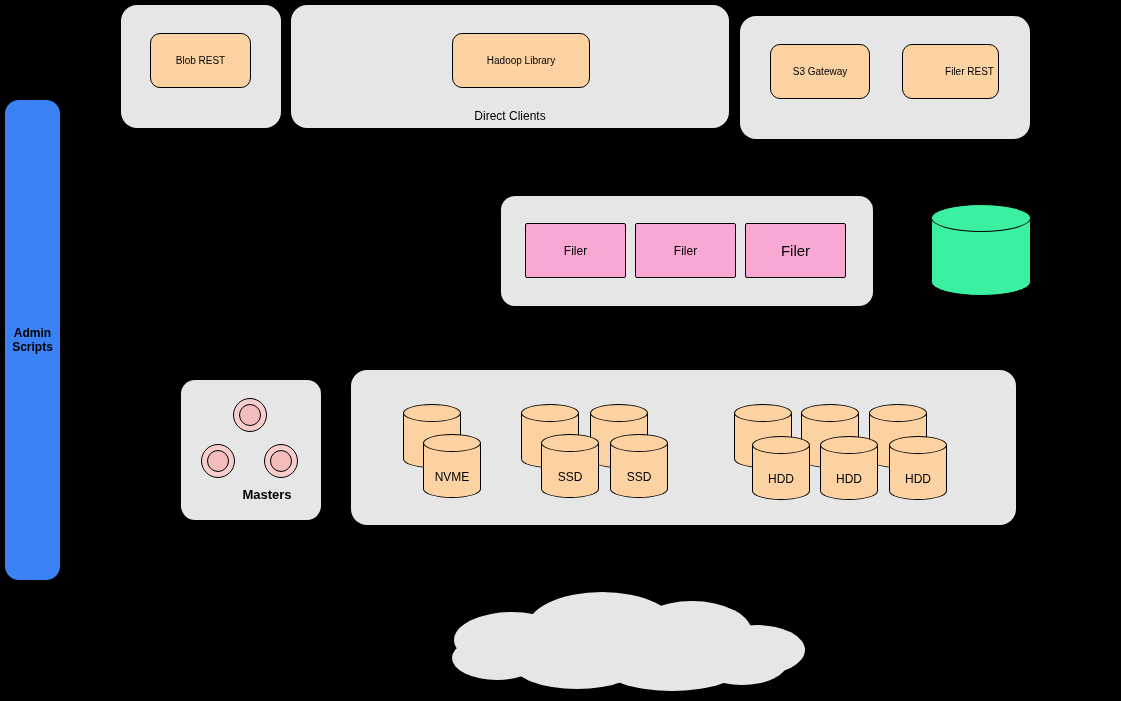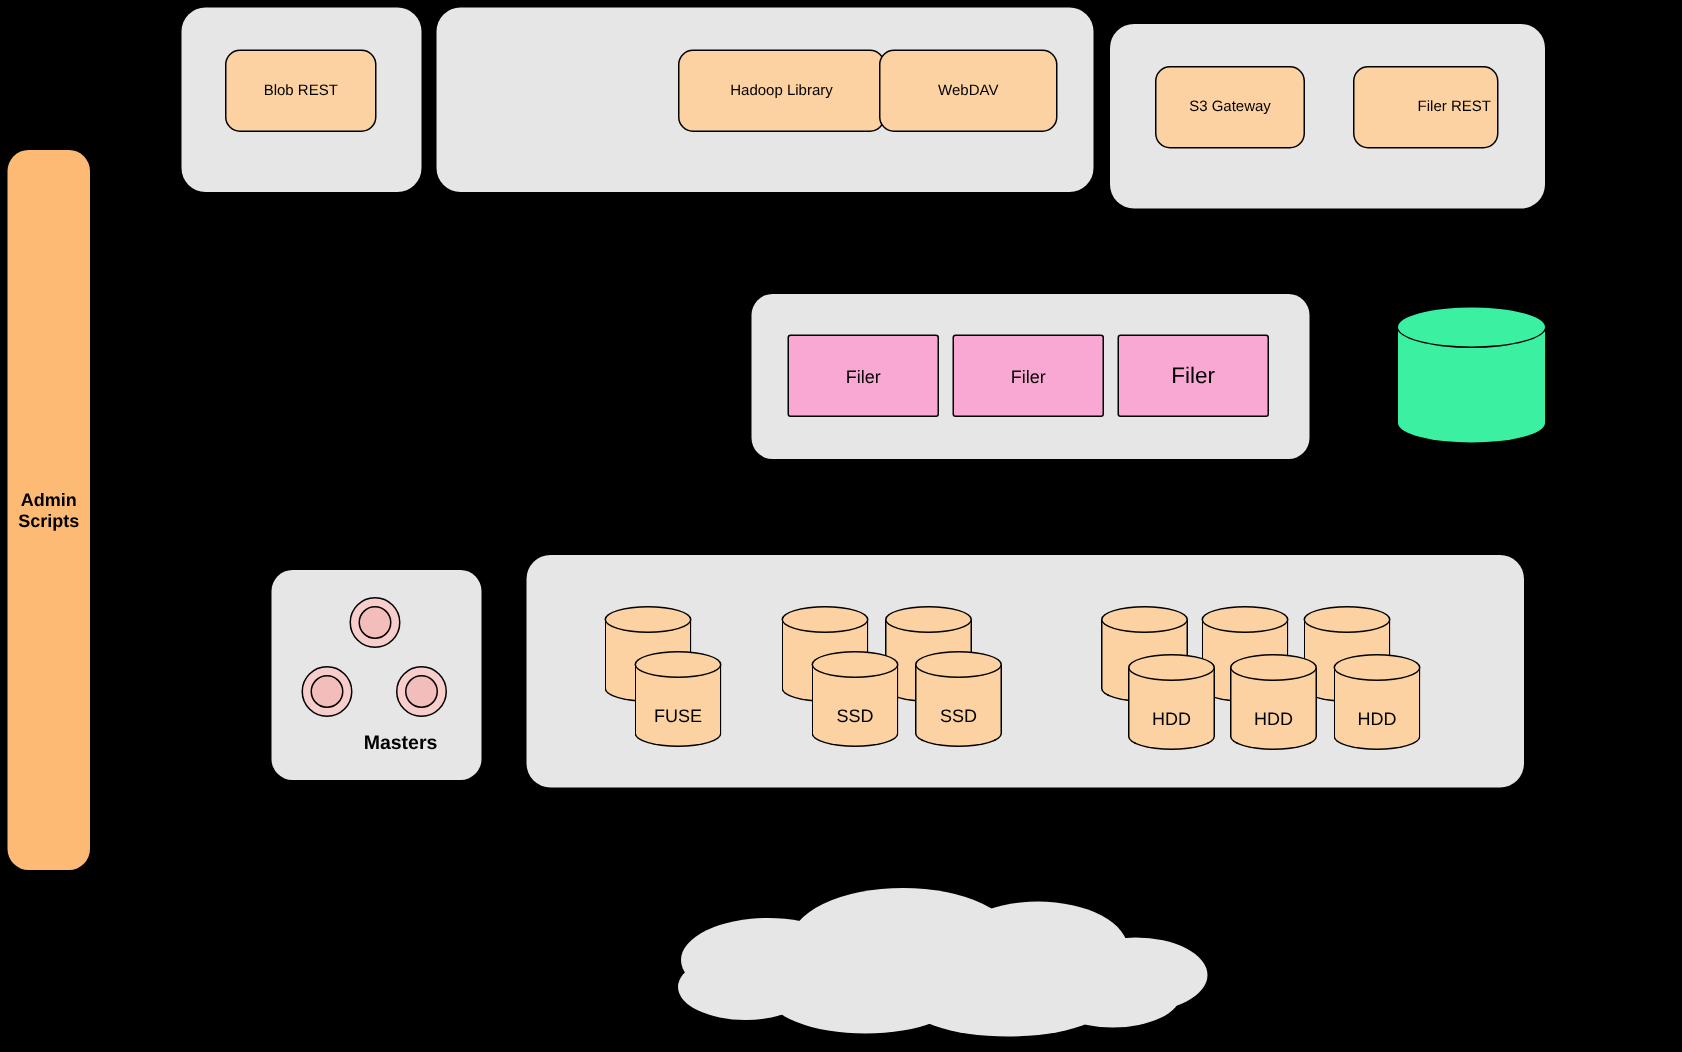--- a/index.html
+++ b/index.html
@@ -20,21 +20,21 @@
     position:absolute; background:#f9a8d4; border:1.5px solid #000; border-radius:2px;
     display:flex; align-items:center; justify-content:center;
     font-size:12px; text-align:center;
   }
   .filer-lg { font-size:15px; }
   .caption {
     position:absolute; font-size:12px; text-align:center; color:#000;
   }
   .bold { font-weight:bold; }
   .admin-strip {
-    position:absolute; background:#fdba74; border-radius:14px;
+    position:absolute; background:#3b82f6; border-radius:14px;
     display:flex; align-items:center; justify-content:center;
   }
   .admin-strip span {
     display:block; width:46px; text-align:center; font-weight:bold;
     font-size:12px; line-height:14px;
   }
   
   .cyl { position:absolute; width:58px; height:64px; }
   .cyl .body {
     position:absolute; top:9px; left:0; width:58px; height:55px;
@@ -82,21 +82,21 @@
 <body>
 
 <div class="canvas">
 
   <div class="container" style="left:121px; top:5px; width:160px; height:123px;">
     <div class="pill" style="left:29px; top:28px; width:101px; height:55px;">Blob REST</div>
   </div>
 
   <div class="container" style="left:291px; top:5px; width:438px; height:123px;">
     <div class="pill" style="left:161px; top:28px; width:138px; height:55px;">Hadoop Library</div>
-    <div class="pill" style="left:295px; top:28px; width:119px; height:55px;">WebDAV</div>
+    <div class="caption" style="left:0; top:104px; width:438px;">Direct Clients</div>
   </div>
 
   <div class="container" style="left:740px; top:5px; width:290px; height:123px;margin-top:11px;">
     <div class="pill" style="left:30px; top:28px; width:100px; height:55px;">S3 Gateway</div>
     <div class="pill" style="left:162px; top:28px; width:97px; height:55px;padding-left:40px;">Filer REST</div>
   </div>
 
   <div class="admin-strip" style="left:5px; top:100px; width:55px; height:480px;">
     <span>Admin Scripts</span>
   </div>
@@ -127,21 +127,21 @@
 
   <div class="container" style="left:351px; top:370px; width:665px; height:155px;">
 
     <div class="cyl" style="left:52px; top:34px;">
       <div class="body"></div>
       <div class="top"></div>
     </div>
     <div class="cyl" style="left:72px; top:64px;">
       <div class="body"></div>
       <div class="top"></div>
-      <div class="cyl-label">FUSE</div>
+      <div class="cyl-label">NVME</div>
     </div>
 
     <div class="cyl" style="left:170px; top:34px;">
       <div class="body"></div>
       <div class="top"></div>
     </div>
     <div class="cyl" style="left:239px; top:34px;">
       <div class="body"></div>
       <div class="top"></div>
     </div>

